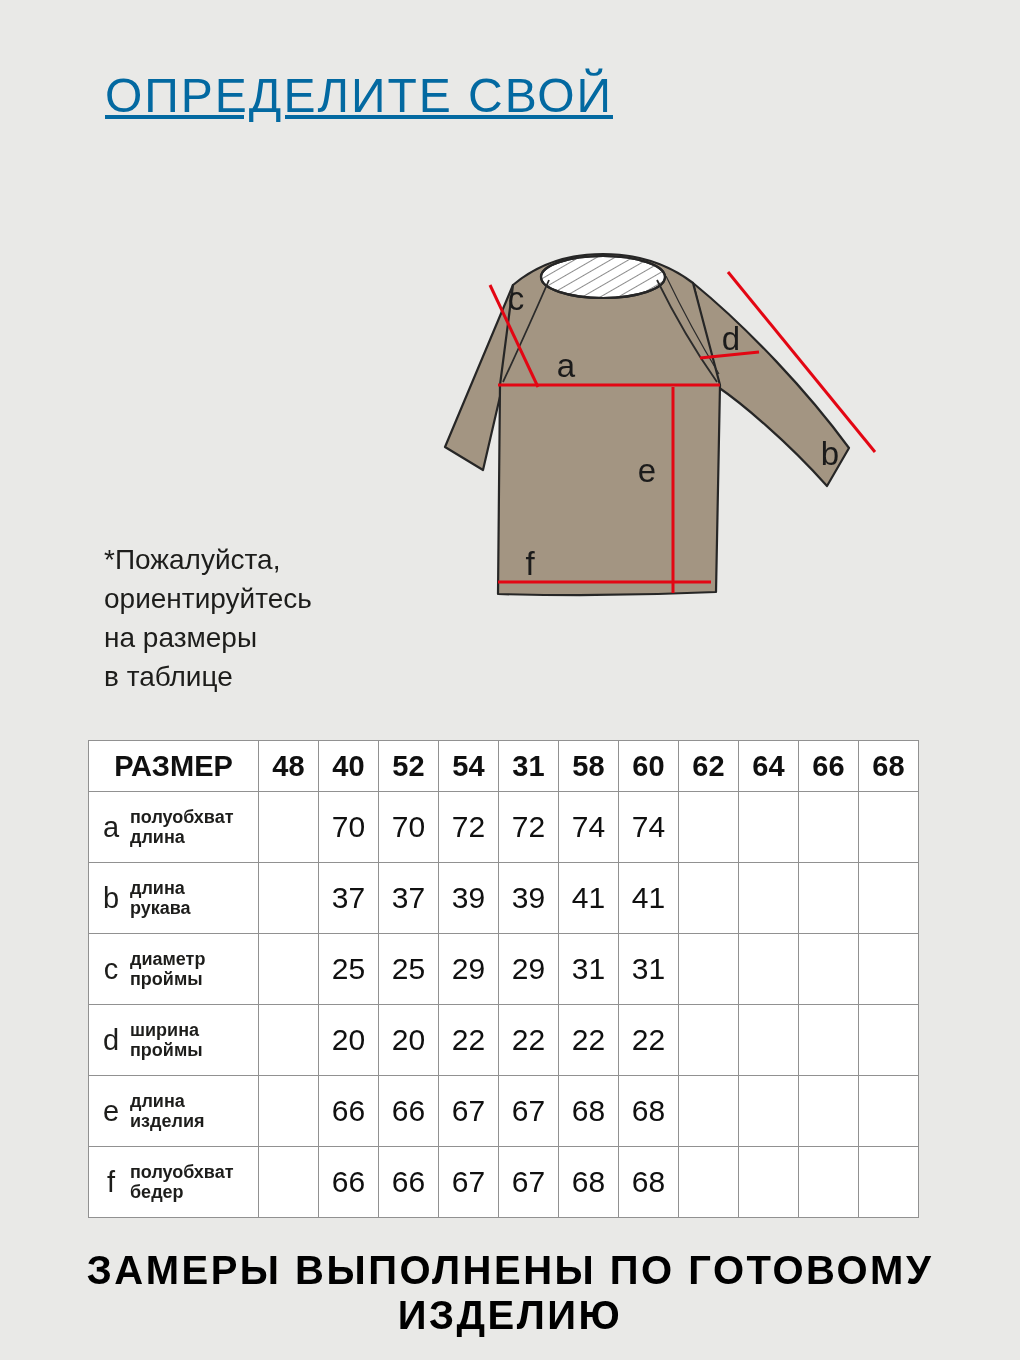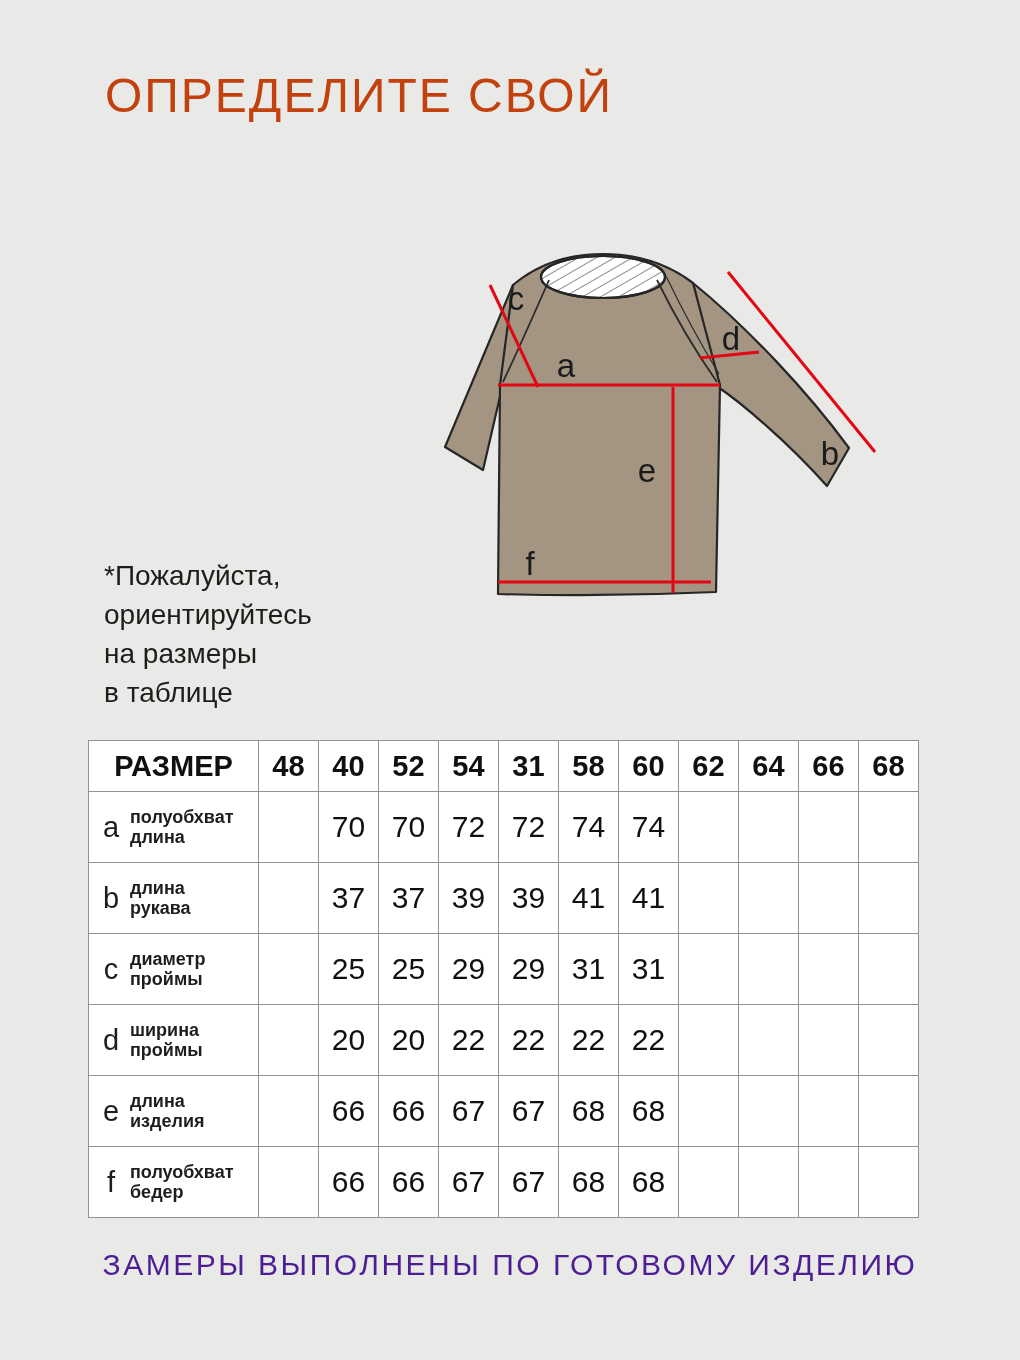--- a/index.html
+++ b/index.html
@@ -14,28 +14,29 @@
   }
   
   .title{
     position:absolute;
     left:105px;
     top:66px;
     font-size:48px;
     line-height:60px;
     letter-spacing:2px;
     font-weight:500;
-    color:#c2410c;
+    color:#0369a1;
+    text-decoration:underline;
   }
   .title .bold{font-weight:800;}
   
   .note{
     position:absolute;
     left:104px;
-    top:556px;
+    top:540px;
     font-size:28px;
     line-height:39px;
     color:#1d1d1b;
   }
   
   .diagram{
     position:absolute;
     left:428px;
     top:240px;
   }
@@ -92,24 +93,24 @@
     line-height:20px;
     font-weight:bold;
   }
   
   .footer{
     position:absolute;
     left:0;
     right:0;
     top:1248px;
     text-align:center;
-    font-size:30px;
-    font-weight:400;
+    font-size:40px;
+    font-weight:700;
     letter-spacing:2.5px;
-    color:#4c1d95;
+    color:#000000;
   }
 </style>
 </head>
 <body>
 
 <div class="page">
 
   <header class="title">
     <div>ОПРЕДЕЛИТЕ СВОЙ</div>
   </header>

